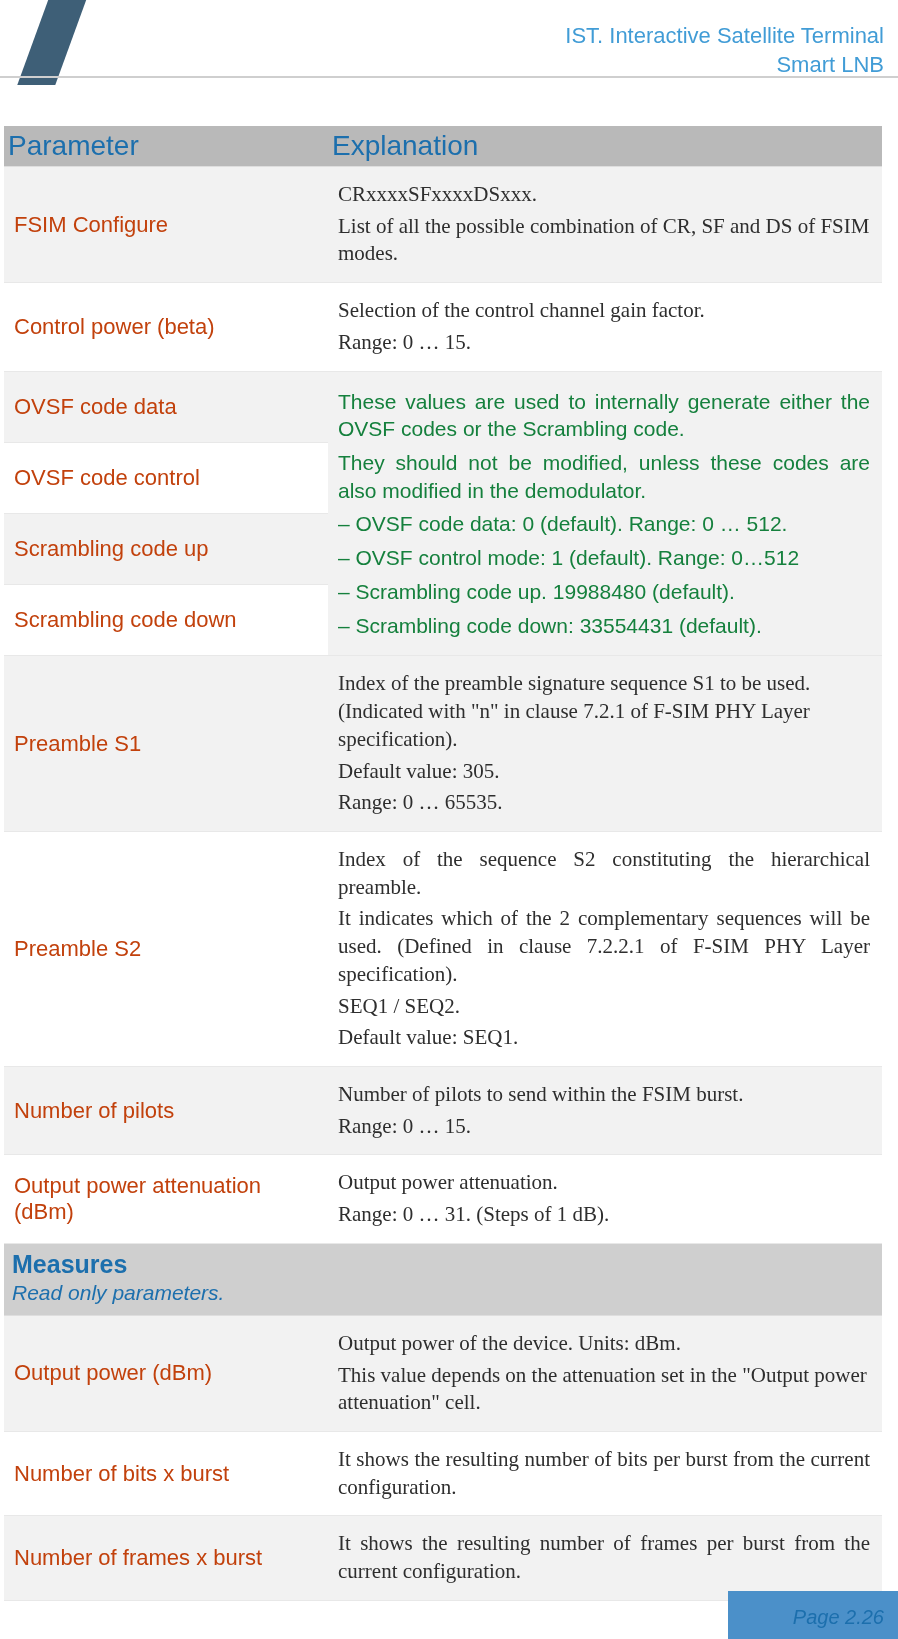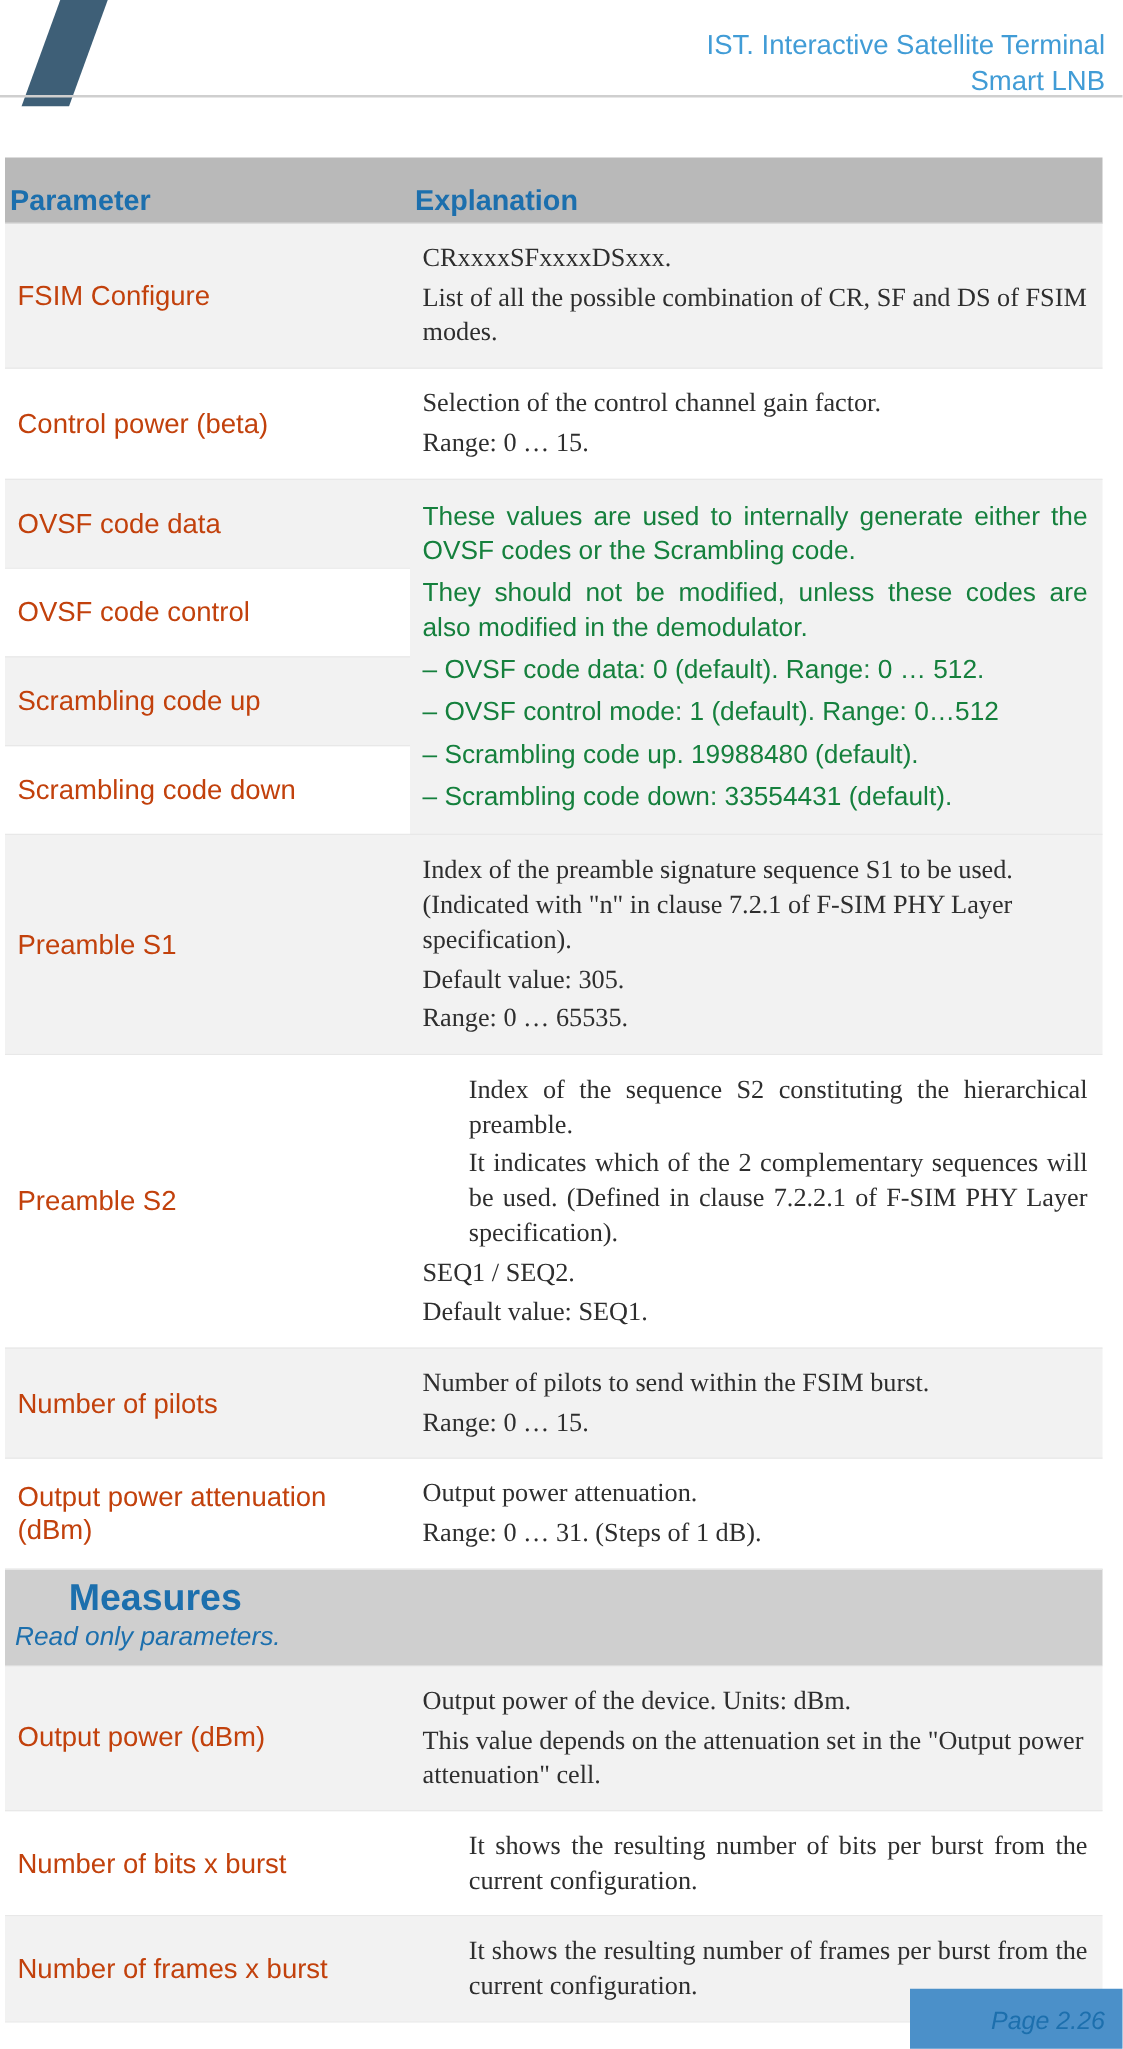--- a/index.html
+++ b/index.html
@@ -64,66 +64,65 @@
   table.params {
     border-collapse: collapse;
     width: 100%;
     table-layout: fixed;
   }
   table.params col.c1 { width: 324px; }
   table.params col.c2 { width: auto; }
   .thead-row th {
     background: #b9b9b9;
     color: #1c6fad;
-    font-weight: bold;
-    font-size: 23px;
+    font-weight: normal;
+    font-size: 28px;
     text-align: left;
-    padding: 21px 6px 4px 4px;
+    padding: 4px 6px 4px 4px;
     border-bottom: 1px solid #dedede;
   }
   td.param {
     color: #c2410c;
     font-size: 22px;
     padding: 14px 10px 14px 10px;
     vertical-align: middle;
     border-bottom: 1px solid #e8e8e8;
     margin-top: 38px;
   }
   td.expl {
     color: #2e2e2e;
     font-size: 21px;
     padding: 10px 12px 10px 10px;
     border-bottom: 1px solid #e8e8e8;
     line-height: 1.32;
     font-family: Liberation Serif, serif;
   }
   td.expl p { margin: 4px 0; }
-  td.expl p.justify { text-align: justify; margin-left: 37px; }
+  td.expl p.justify { text-align: justify; }
   .alt { background: #f2f2f2; }
   td.expl-shared {
     color: #15803d;
     font-size: 21px;
     padding: 10px 12px 10px 10px;
     border-bottom: 1px solid #e8e8e8;
     line-height: 1.32;
     vertical-align: top;
   }
   td.expl-shared p { margin: 6px 0; }
   td.expl-shared p.justify { text-align: justify; }
   td.expl-shared p.bullet::before { content: "– "; }
   .section-row td {
     background: #cfcfcf;
     padding: 6px 8px 10px 8px;
     border-bottom: 1px solid #dedede;
   }
   .section-title {
     color: #1c6fad;
     font-weight: bold;
-    font-size: 30px;
-    margin-left: 43px;
+    font-size: 25px;
   }
   .section-sub {
     color: #1c6fad;
     font-style: italic;
     font-size: 21px;
     margin-top: 2px;
   }
   .footer-tab {
     position: absolute;
     right: 0;

